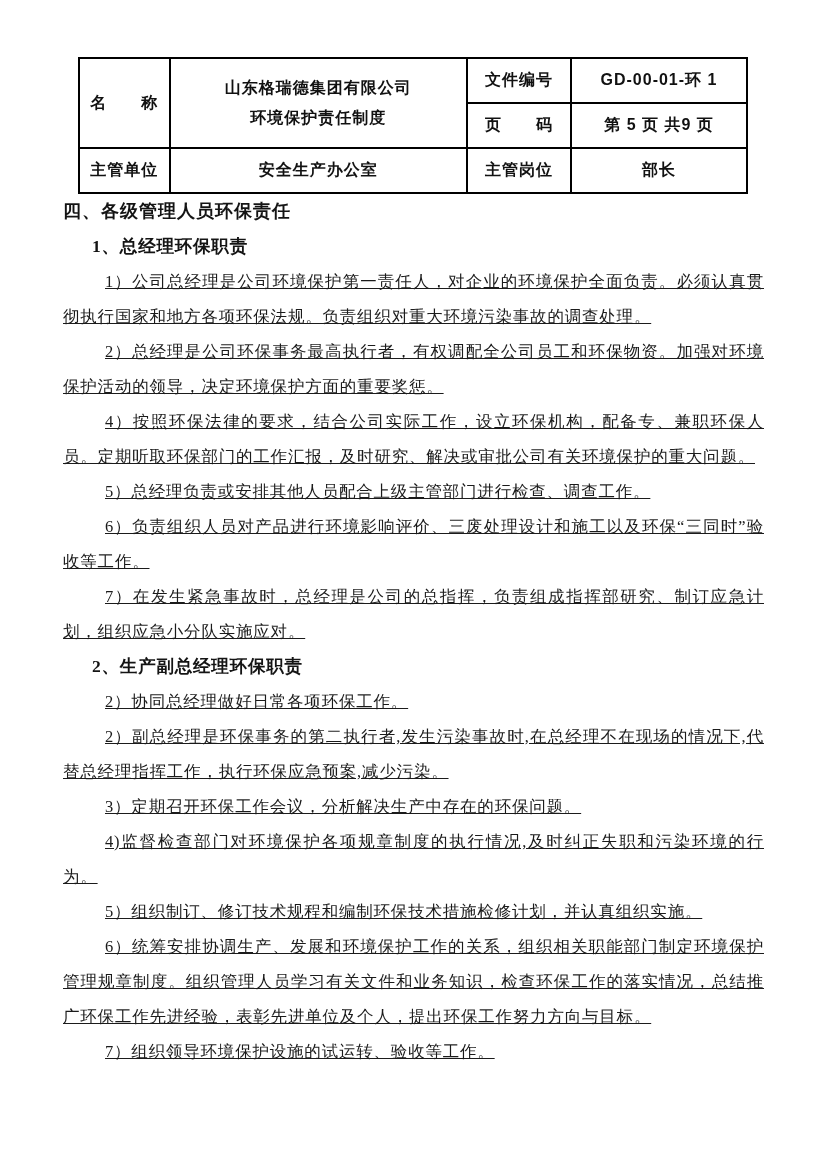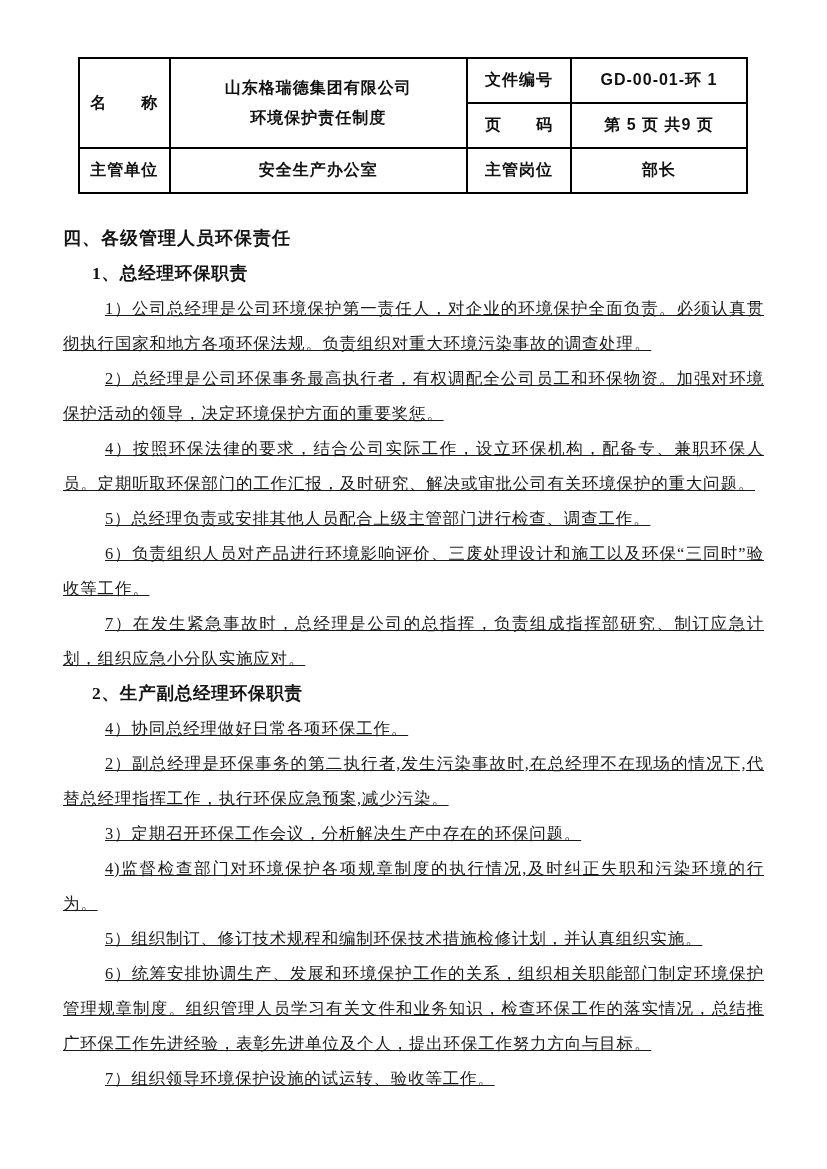--- a/index.html
+++ b/index.html
@@ -38,21 +38,21 @@
   .col2 { width: 289px; }
   .col3 { width: 101px; }
   .col4 { width: 171px; }
   .name-value-cell div { line-height: 30px; }
   .mono-ish { letter-spacing: 0.5px; margin-left: 24px; }
 
   
   .body-text {
     position: absolute;
     left: 63px;
-    top: 221px;
+    top: 194px;
     width: 701px;
     font-family: "Liberation Serif", serif;
     font-size: 16.5px;
     line-height: 35px;
     letter-spacing: 0.8px;
     text-align: justify;
     text-justify: inter-ideograph;
     color: #1b1b1b;
   }
   .chapter-title {
@@ -117,21 +117,21 @@
 
     <p class="para">1）公司总经理是公司环境保护第一责任人，对企业的环境保护全面负责。必须认真贯彻执行国家和地方各项环保法规。负责组织对重大环境污染事故的调查处理。</p>
     <p class="para">2）总经理是公司环保事务最高执行者，有权调配全公司员工和环保物资。加强对环境保护活动的领导，决定环境保护方面的重要奖惩。</p>
     <p class="para">4）按照环保法律的要求，结合公司实际工作，设立环保机构，配备专、兼职环保人员。定期听取环保部门的工作汇报，及时研究、解决或审批公司有关环境保护的重大问题。</p>
     <p class="para">5）总经理负责或安排其他人员配合上级主管部门进行检查、调查工作。</p>
     <p class="para">6）负责组织人员对产品进行环境影响评价、三废处理设计和施工以及环保“三同时”验收等工作。</p>
     <p class="para">7）在发生紧急事故时，总经理是公司的总指挥，负责组成指挥部研究、制订应急计划，组织应急小分队实施应对。</p>
 
     <h3 class="section-heading">2、生产副总经理环保职责</h3>
 
-    <p class="para">4）协同总经理做好日常各项环保工作。</p>
+    <p class="para">2）协同总经理做好日常各项环保工作。</p>
     <p class="para">2）副总经理是环保事务的第二执行者,发生污染事故时,在总经理不在现场的情况下,代替总经理指挥工作，执行环保应急预案,减少污染。</p>
     <p class="para">3）定期召开环保工作会议，分析解决生产中存在的环保问题。</p>
     <p class="para">4)监督检查部门对环境保护各项规章制度的执行情况,及时纠正失职和污染环境的行为。</p>
     <p class="para">5）组织制订、修订技术规程和编制环保技术措施检修计划，并认真组织实施。</p>
     <p class="para">6）统筹安排协调生产、发展和环境保护工作的关系，组织相关职能部门制定环境保护管理规章制度。组织管理人员学习有关文件和业务知识，检查环保工作的落实情况，总结推广环保工作先进经验，表彰先进单位及个人，提出环保工作努力方向与目标。</p>
     <p class="para">7）组织领导环境保护设施的试运转、验收等工作。</p>
 
   </div>
 
 </div>

